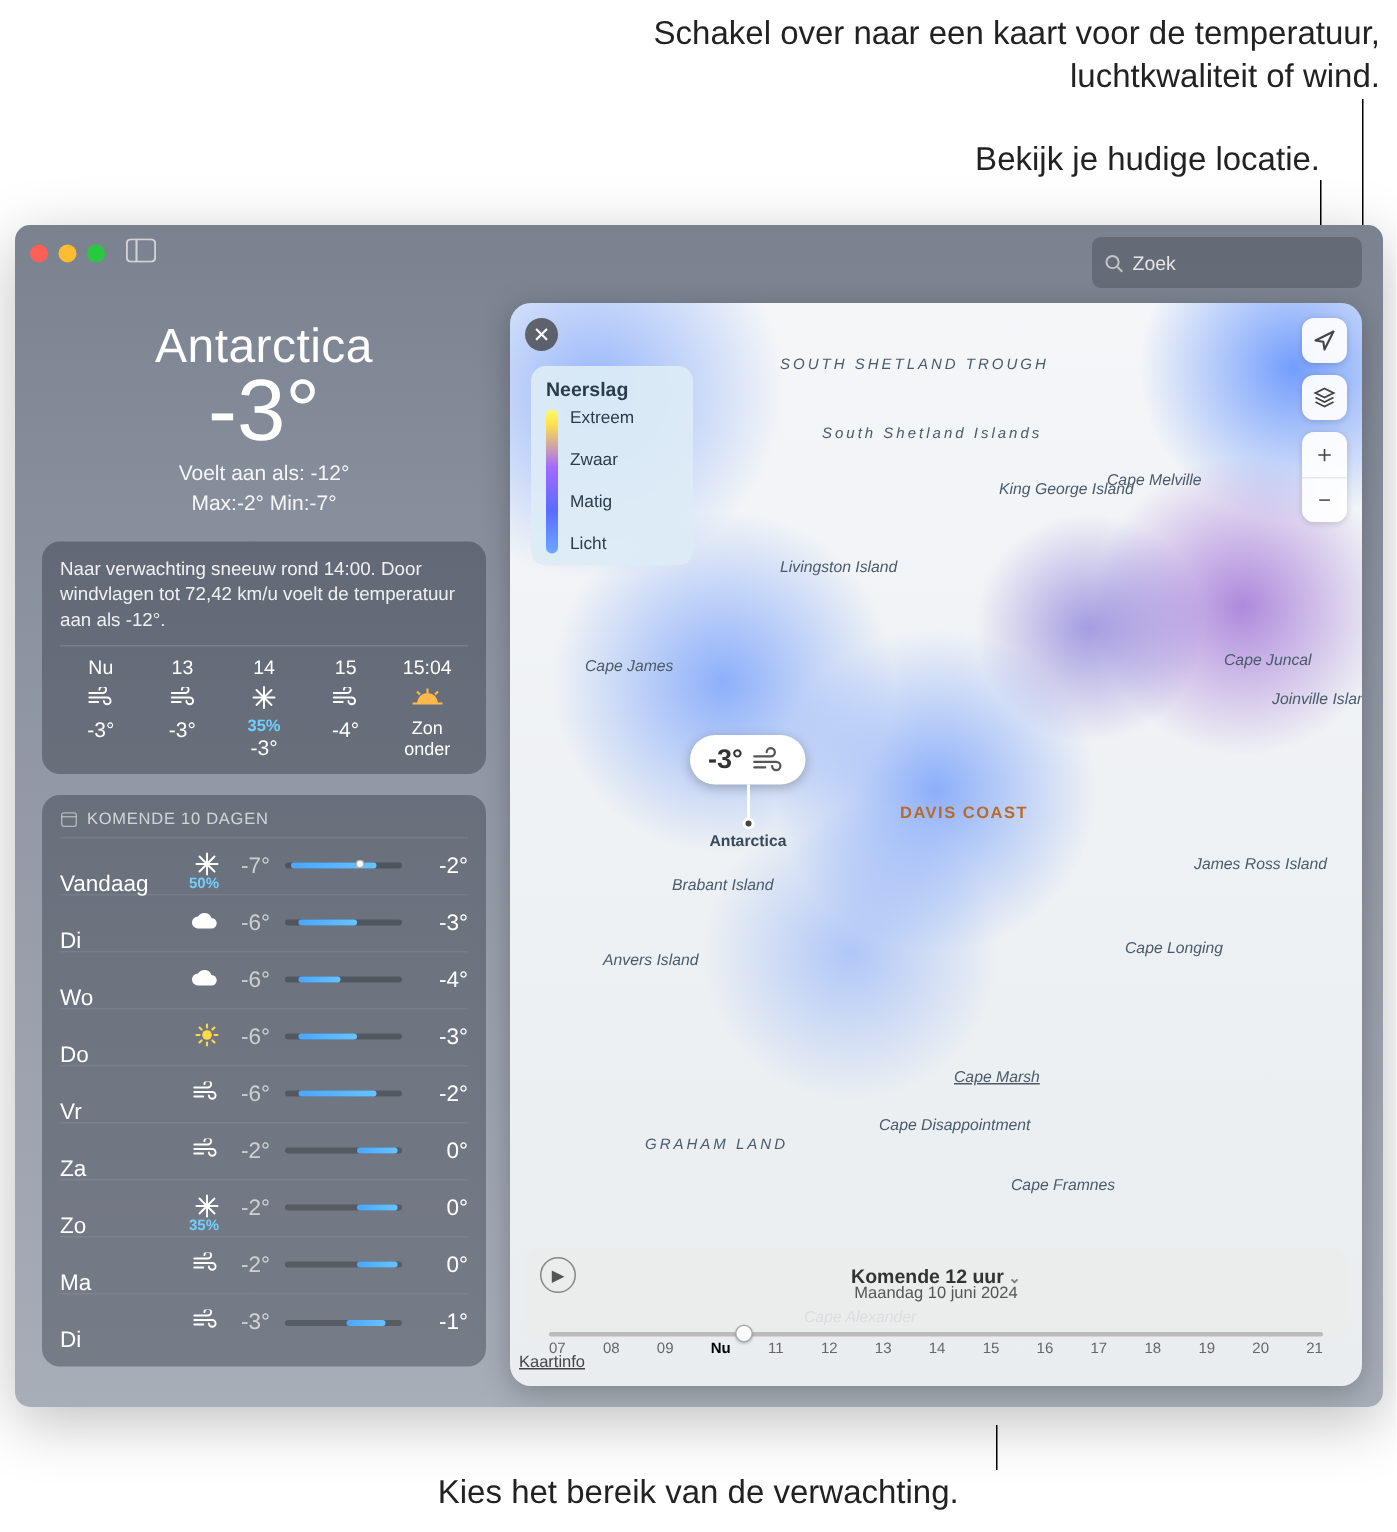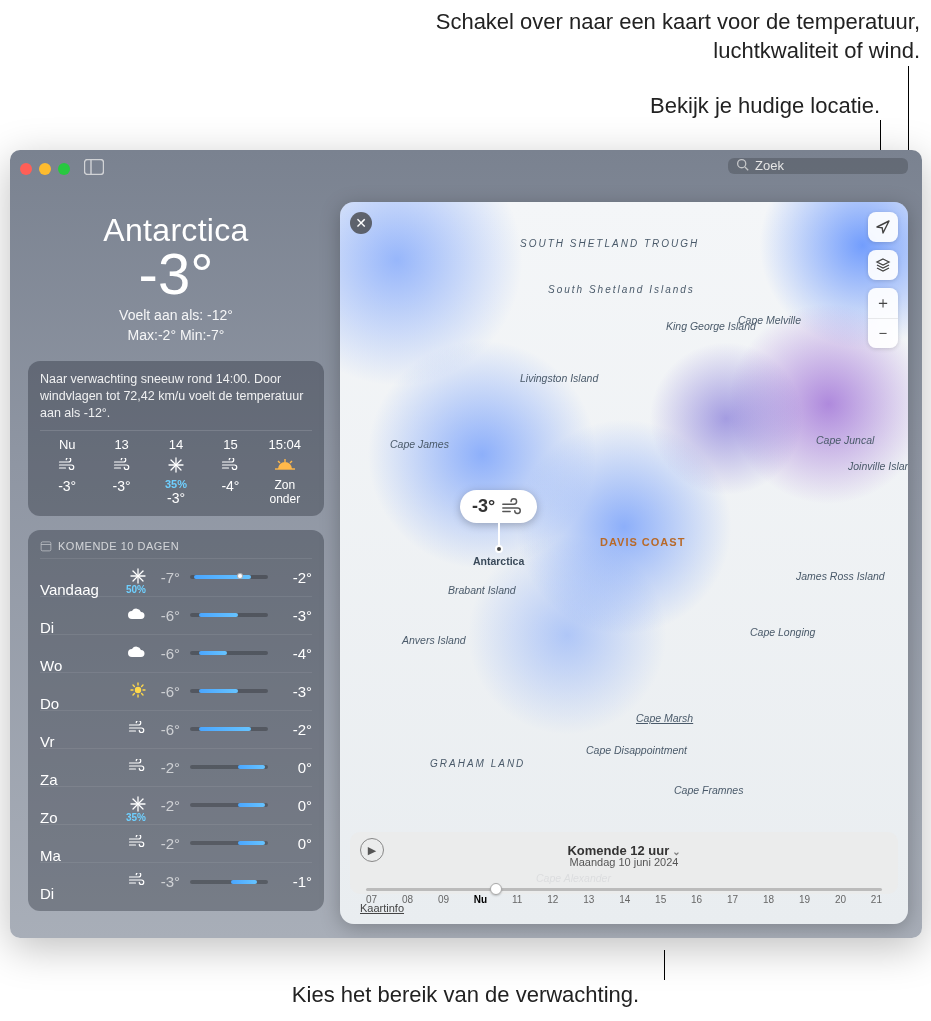--- a/index.html
+++ b/index.html
@@ -9,22 +9,22 @@
   .app-window { position: absolute; left: 10px; top: 150px; width: 912px; height: 788px; border-radius: 10px; overflow: hidden;
     background: linear-gradient(180deg, #7a8290 0%, #8f96a3 40%, #a8aeb8 100%);
     box-shadow: 0 10px 40px rgba(0,0,0,.25);
   }
   .titlebar { position: absolute; left:0; top:0; right:0; height: 38px; display:flex; align-items:center; padding:0 10px; }
   .traffic { display:flex; gap:7px; }
   .dot { width:12px; height:12px; border-radius:50%; }
   .dot.red { background:#ff5f57; } .dot.yellow { background:#febc2e; } .dot.green { background:#28c840; }
   .sidebar-icon { margin-left:14px; opacity:.8; }
   .search {
-    position:absolute; right:14px; top:8px; width:180px; height:16px;
-    background: rgba(0,0,0,.18); border-radius:6px; display:flex; align-items:flex-start;
+    position:absolute; right:14px; top:8px; width:180px; height:34px;
+    background: rgba(0,0,0,.18); border-radius:6px; display:flex; align-items:center;
     padding:0 8px; color:#e5e5e5; font-size:13px;
   }
   .search svg { margin-right:6px; opacity:.8; }
 
   .left-pane { position:absolute; left:18px; top:62px; width:296px; color:#fff; }
   .loc-title { text-align:center; font-size:32px; font-weight:400; letter-spacing:.3px; }
   .loc-temp { text-align:center; font-size:58px; font-weight:200; line-height:1; margin-top:-4px; }
   .loc-sub { text-align:center; font-size:14px; opacity:.92; margin-top:4px; }
 
   .hourly-card, .daily-card {
@@ -90,21 +90,21 @@
   .tl-top { display:flex; align-items:center; position:relative; }
   .tl-play { width:24px; height:24px; border-radius:50%; border:1px solid #888; display:flex; align-items:center; justify-content:center; margin-right:10px; font-size:11px; color:#555;}
   .tl-title { position:absolute; left:0; right:0; text-align:center; font-size:13px; font-weight:600; }
   .tl-title .chev { font-size:10px; opacity:.6; margin-left:3px; }
   .tl-sub { position:absolute; left:0; right:0; top:18px; text-align:center; font-size:11px; color:#555; }
   .tl-track { position:relative; margin:22px 6px 0; height:16px; }
   .tl-line { position:absolute; left:0; right:0; top:4px; height:3px; background:#bbb; border-radius:2px; }
   .tl-knob { position:absolute; top:-1px; width:12px; height:12px; border-radius:50%; background:#fff; border:1px solid #aaa; box-shadow:0 1px 2px rgba(0,0,0,.2);}
   .tl-hours { position:absolute; left:0; right:0; top:10px; display:flex; justify-content:space-between; font-size:10px; color:#666;}
   .tl-hours span.now { font-weight:700; color:#000; }
-  .kaartinfo { position:absolute; left:20px; bottom:10px; font-size:11px; color:#444; text-decoration:underline; }
+  .kaartinfo { position:absolute; left:6px; bottom:10px; font-size:11px; color:#444; text-decoration:underline; }
 
   .bottom-callout { position:absolute; left:0; right:0; text-align:center; font-size:22px; color:#222; }
 
   svg.icon-wind { width:18px; height:14px; }
 </style>
 </head>
 <body>
 
 <div class="page">
 
@@ -353,20 +353,32 @@
             </div>
           </div>
       </div>
     </div>
 
     <div class="map-outer">
       <div class="map-bg"></div>
 
       <div class="map-close">✕</div>
 
+      <div class="legend">
+        <div class="legend-title">Neerslag</div>
+        <div class="legend-body">
+          <div class="legend-grad"></div>
+          <div class="legend-labels" id="legend-labels">
+              <div>Extreem</div>
+              <div>Zwaar</div>
+              <div>Matig</div>
+              <div>Licht</div>
+            </div>
+        </div>
+      </div>
 
       <div class="map-controls">
         <div class="mc-group">
           <div class="mc-btn">
             <svg width="16" height="16" viewBox="0 0 16 16">
                 <path d="M2 8 L14 2 L8 14 L7.2 8.8 Z" fill="none" stroke="#444" stroke-width="1.4" stroke-linejoin="round"></path>
               </svg>
           </div>
         </div>
         <div class="mc-group">

